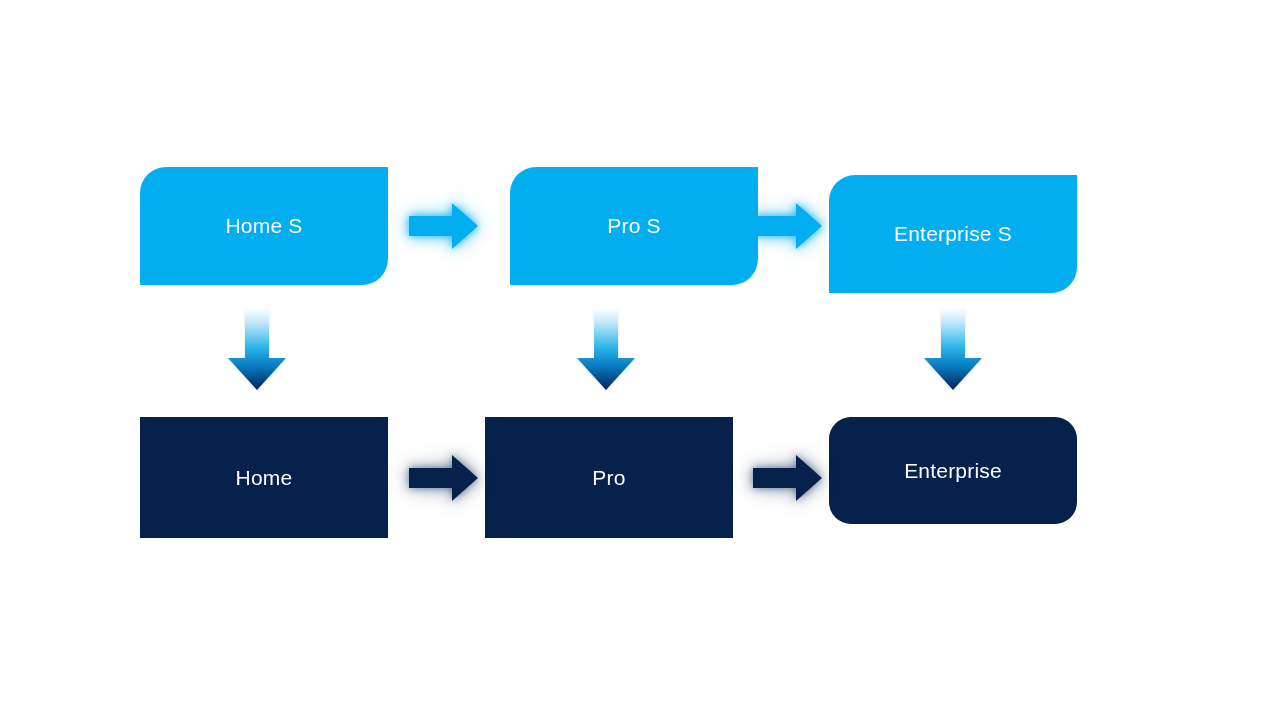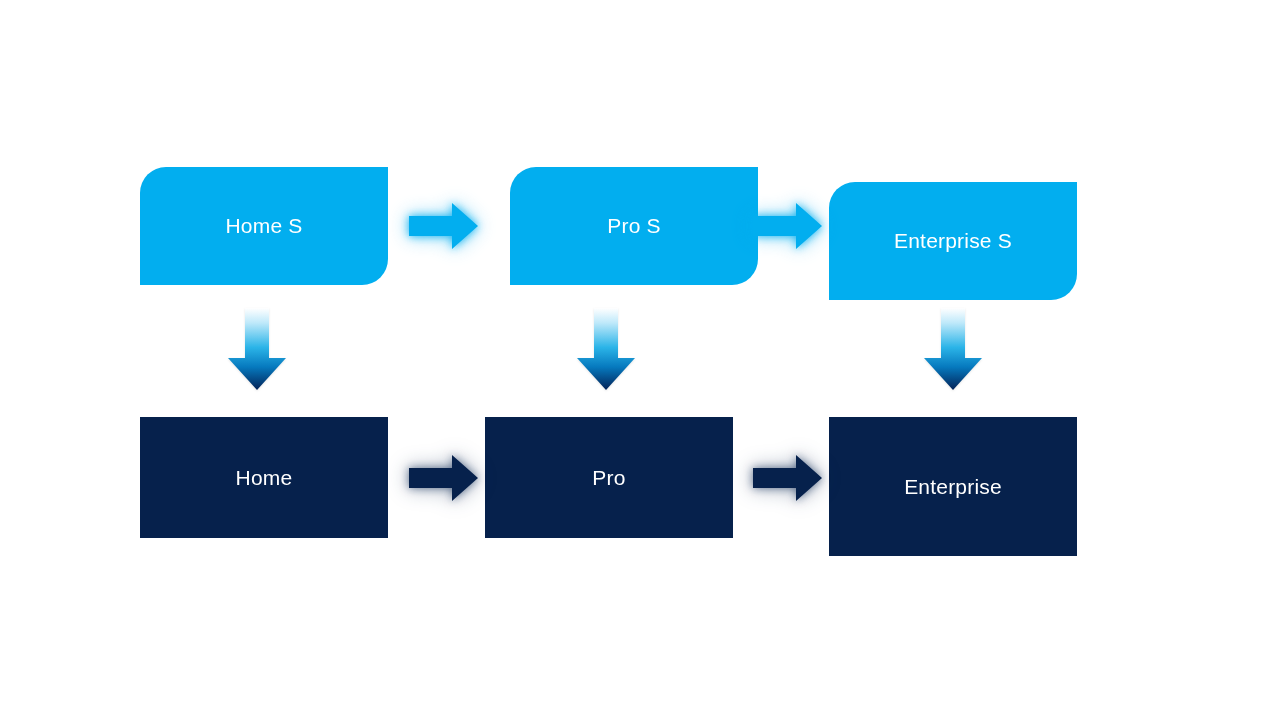--- a/index.html
+++ b/index.html
@@ -85,33 +85,33 @@
 <div id="canvas">
 
   <div class="node node--service" style="left:140px; top:167px; width:248px; height:118px;">
     <span class="node-label">Home S</span>
   </div>
 
   <div class="node node--service" style="left:510px; top:167px; width:248px; height:118px;">
     <span class="node-label">Pro S</span>
   </div>
 
-  <div class="node node--service" style="left:829px; top:182px; width:248px; height:118px;">
+  <div class="node node--service" style="left:829px; top:175px; width:248px; height:118px;">
     <span class="node-label">Enterprise S</span>
   </div>
 
   <div class="node node--product" style="left:140px; top:417px; width:248px; height:121px;">
     <span class="node-label">Home</span>
   </div>
 
   <div class="node node--product" style="left:485px; top:417px; width:248px; height:121px;">
     <span class="node-label">Pro</span>
   </div>
 
-  <div class="node node--product" style="left:829px; top:417px; width:248px; height:139px;">
+  <div class="node node--product" style="left:829px; top:417px; width:248px; height:107px;border-radius:22px;">
     <span class="node-label">Enterprise</span>
   </div>
 
   <div class="arrow arrow--right-blue" style="left:409px; top:203px; width:69px; height:46px;">
     <svg width="69" height="46" viewBox="0 0 69 46" aria-hidden="true">
       <polygon points="0,13 43,13 43,0 69,23 43,46 43,33 0,33" fill="#02AEEF"></polygon>
     </svg>
   </div>
 
   <div class="arrow arrow--right-blue" style="left:753px; top:203px; width:69px; height:46px;">

